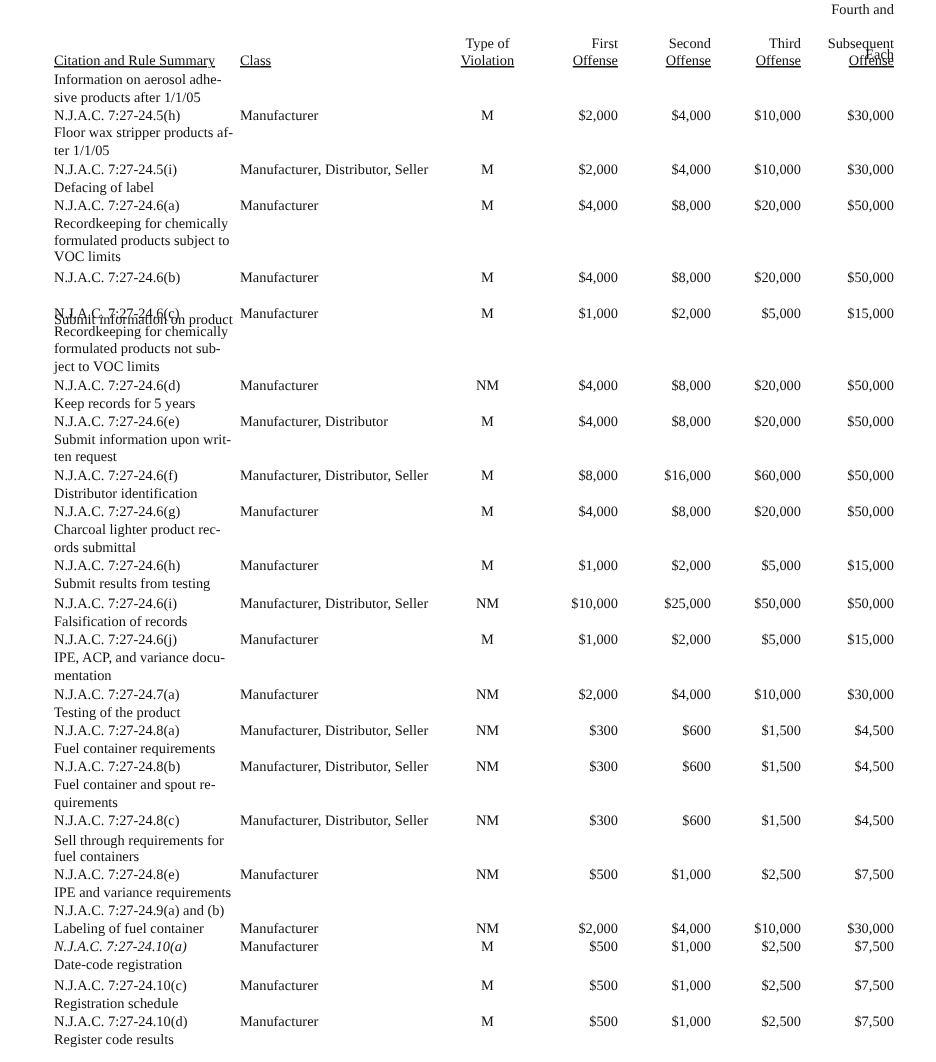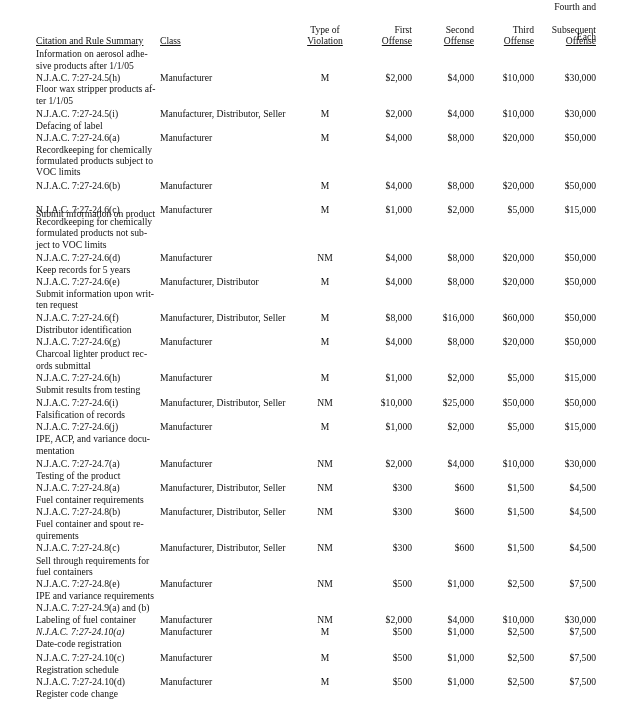--- a/index.html
+++ b/index.html
@@ -87,21 +87,21 @@
       <div class="abs left" style="top: 566px;">fuel containers</div>
       <div class="abs left" style="top: 578px;">N.J.A.C. 7:27-24.8(e)</div>
       <div class="abs left" style="top: 590px;">IPE and variance requirements</div>
       <div class="abs left" style="top: 602px;">N.J.A.C. 7:27-24.9(a) and (b)</div>
       <div class="abs left" style="top: 614px;">Labeling of fuel container</div>
       <div class="abs left" style="top: 626px; font-style: italic;">N.J.A.C. 7:27-24.10(a)</div>
       <div class="abs left" style="top: 638px;">Date-code registration</div>
       <div class="abs left" style="top: 652px;">N.J.A.C. 7:27-24.10(c)</div>
       <div class="abs left" style="top: 664px;">Registration schedule</div>
       <div class="abs left" style="top: 676px;">N.J.A.C. 7:27-24.10(d)</div>
-      <div class="abs left" style="top: 688px;">Register code change</div>
+      <div class="abs left" style="top: 688px;">Register code results</div>
       <div>
         <div class="abs cls" style="top: 72px;">Manufacturer</div>
         <div class="abs typ" style="top: 72px;">M</div>
         <div class="abs f1" style="top: 72px;">$2,000</div>
         <div class="abs f2" style="top: 72px;">$4,000</div>
         <div class="abs f3" style="top: 72px;">$10,000</div>
         <div class="abs f4" style="top: 72px;">$30,000</div>
       </div>
       <div>
         <div class="abs cls" style="top: 108px;">Manufacturer, Distributor, Seller</div>

